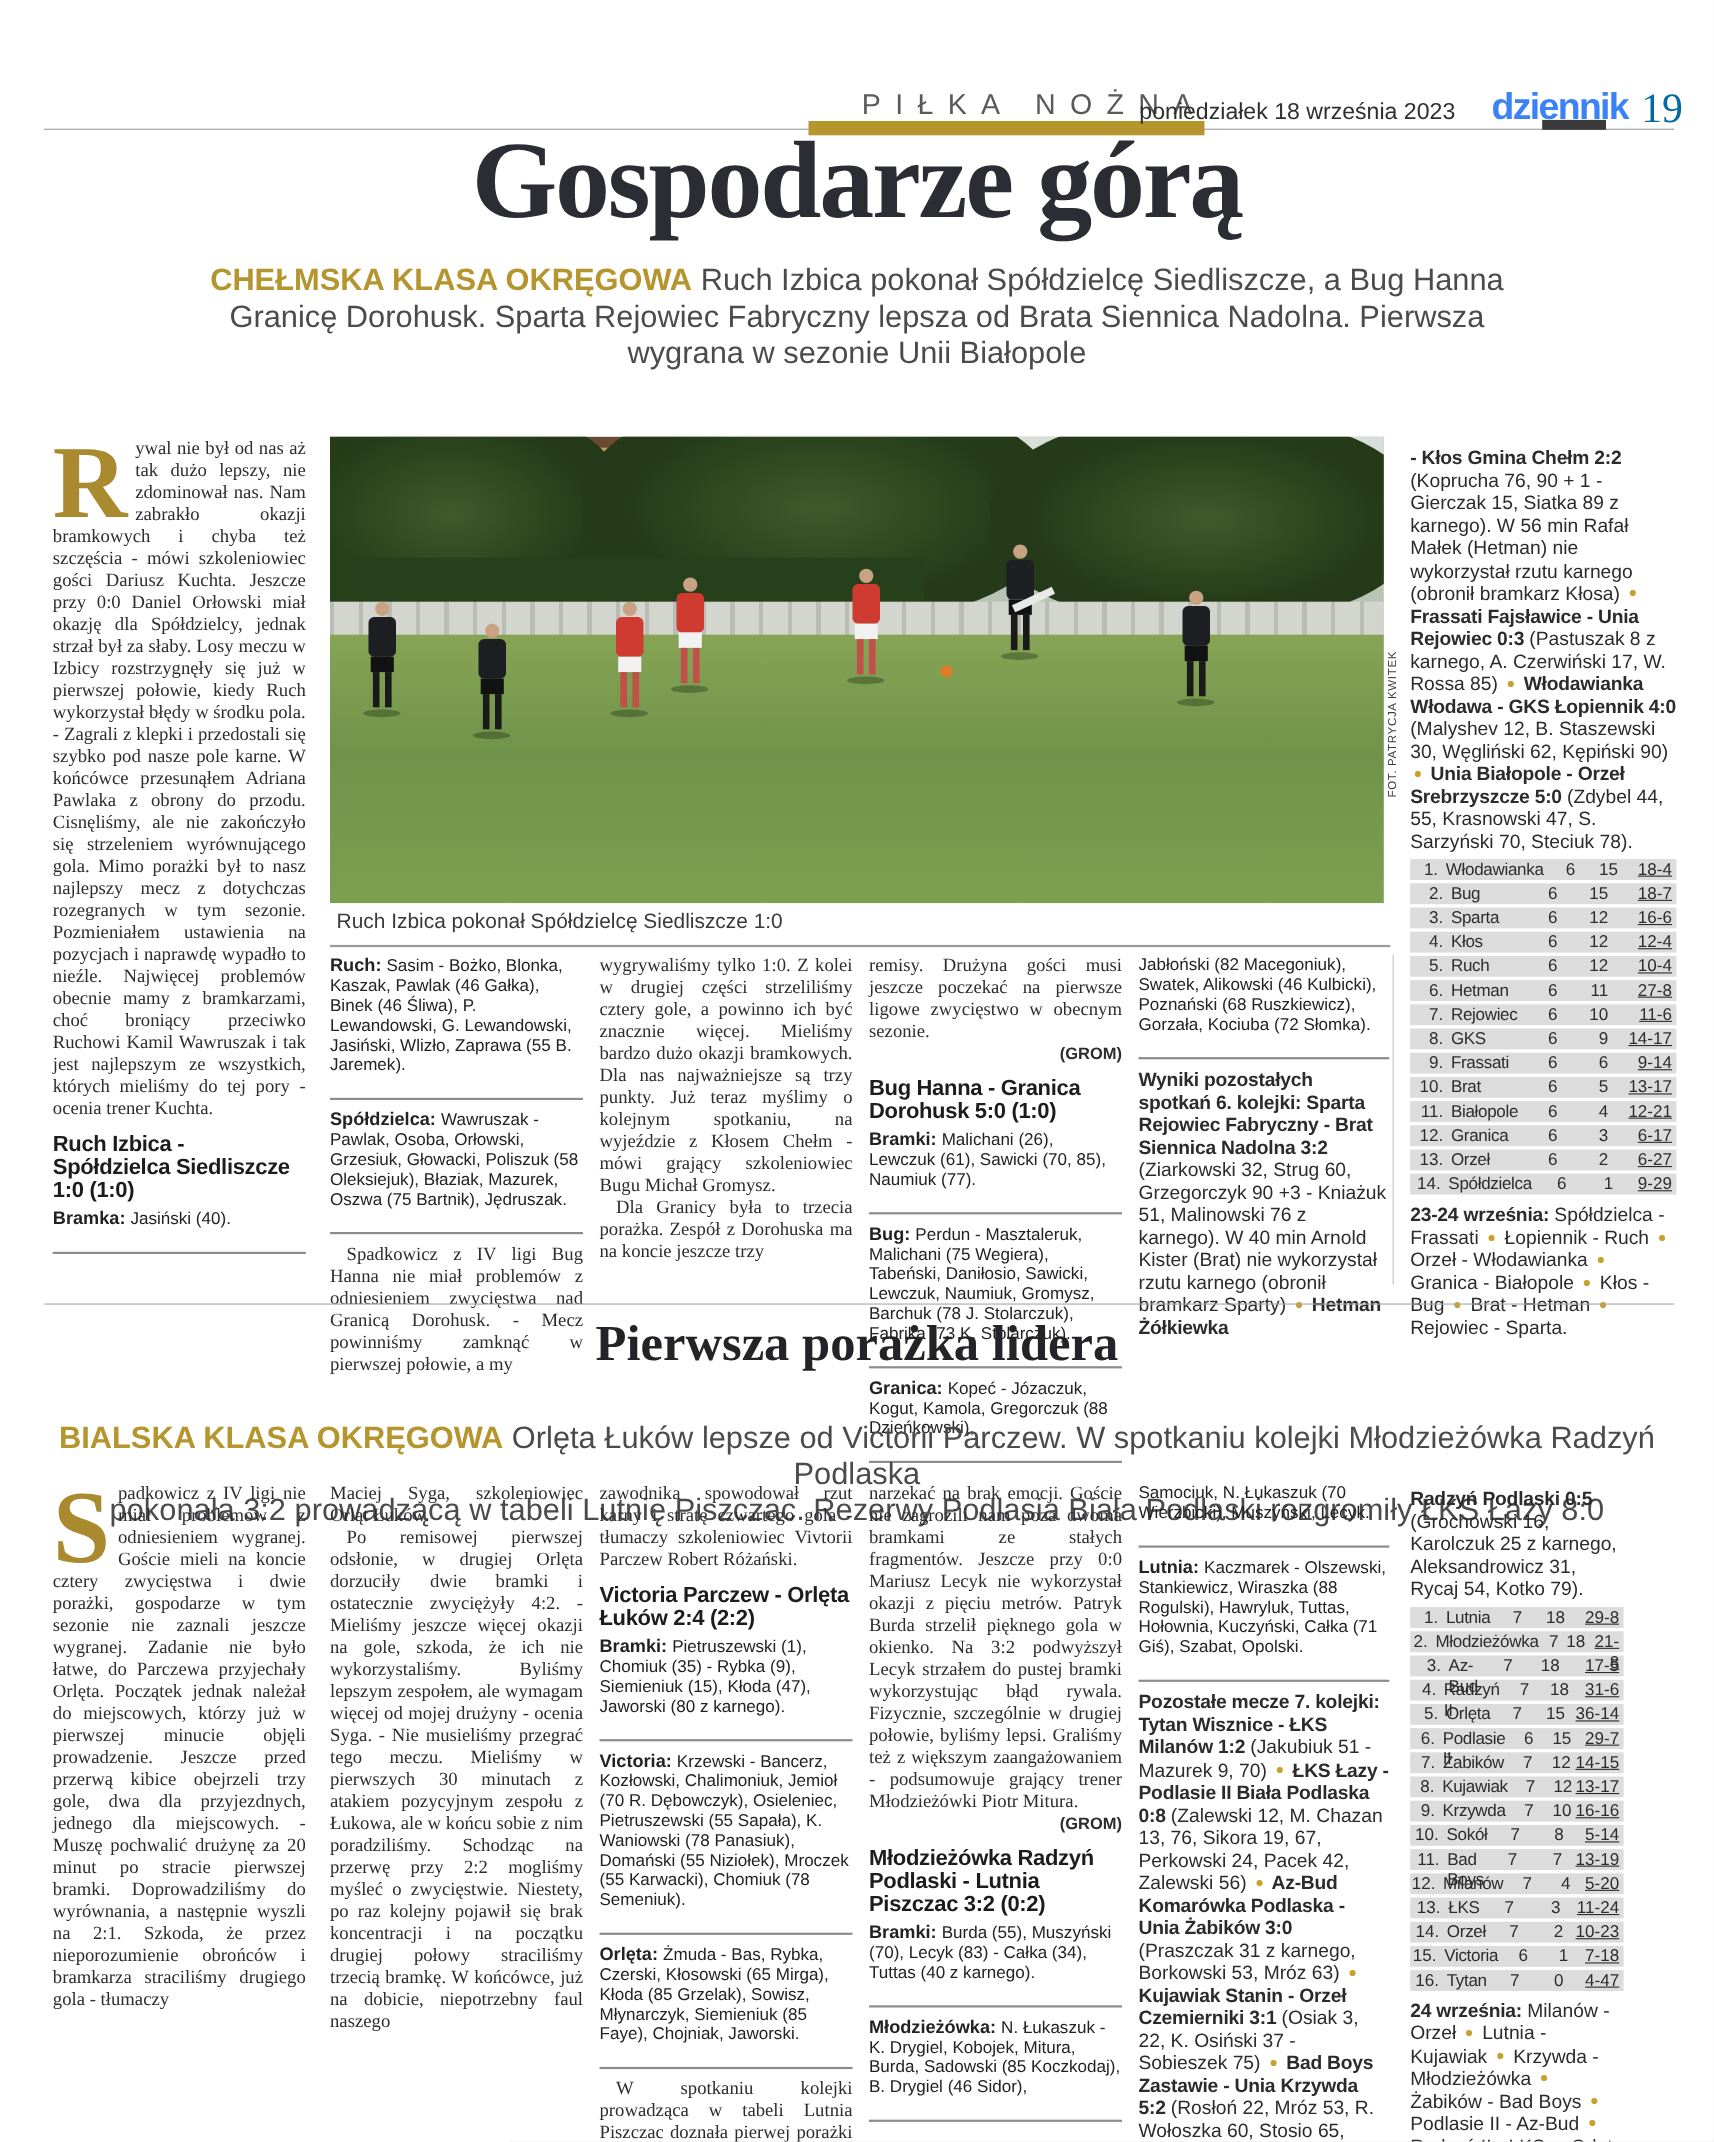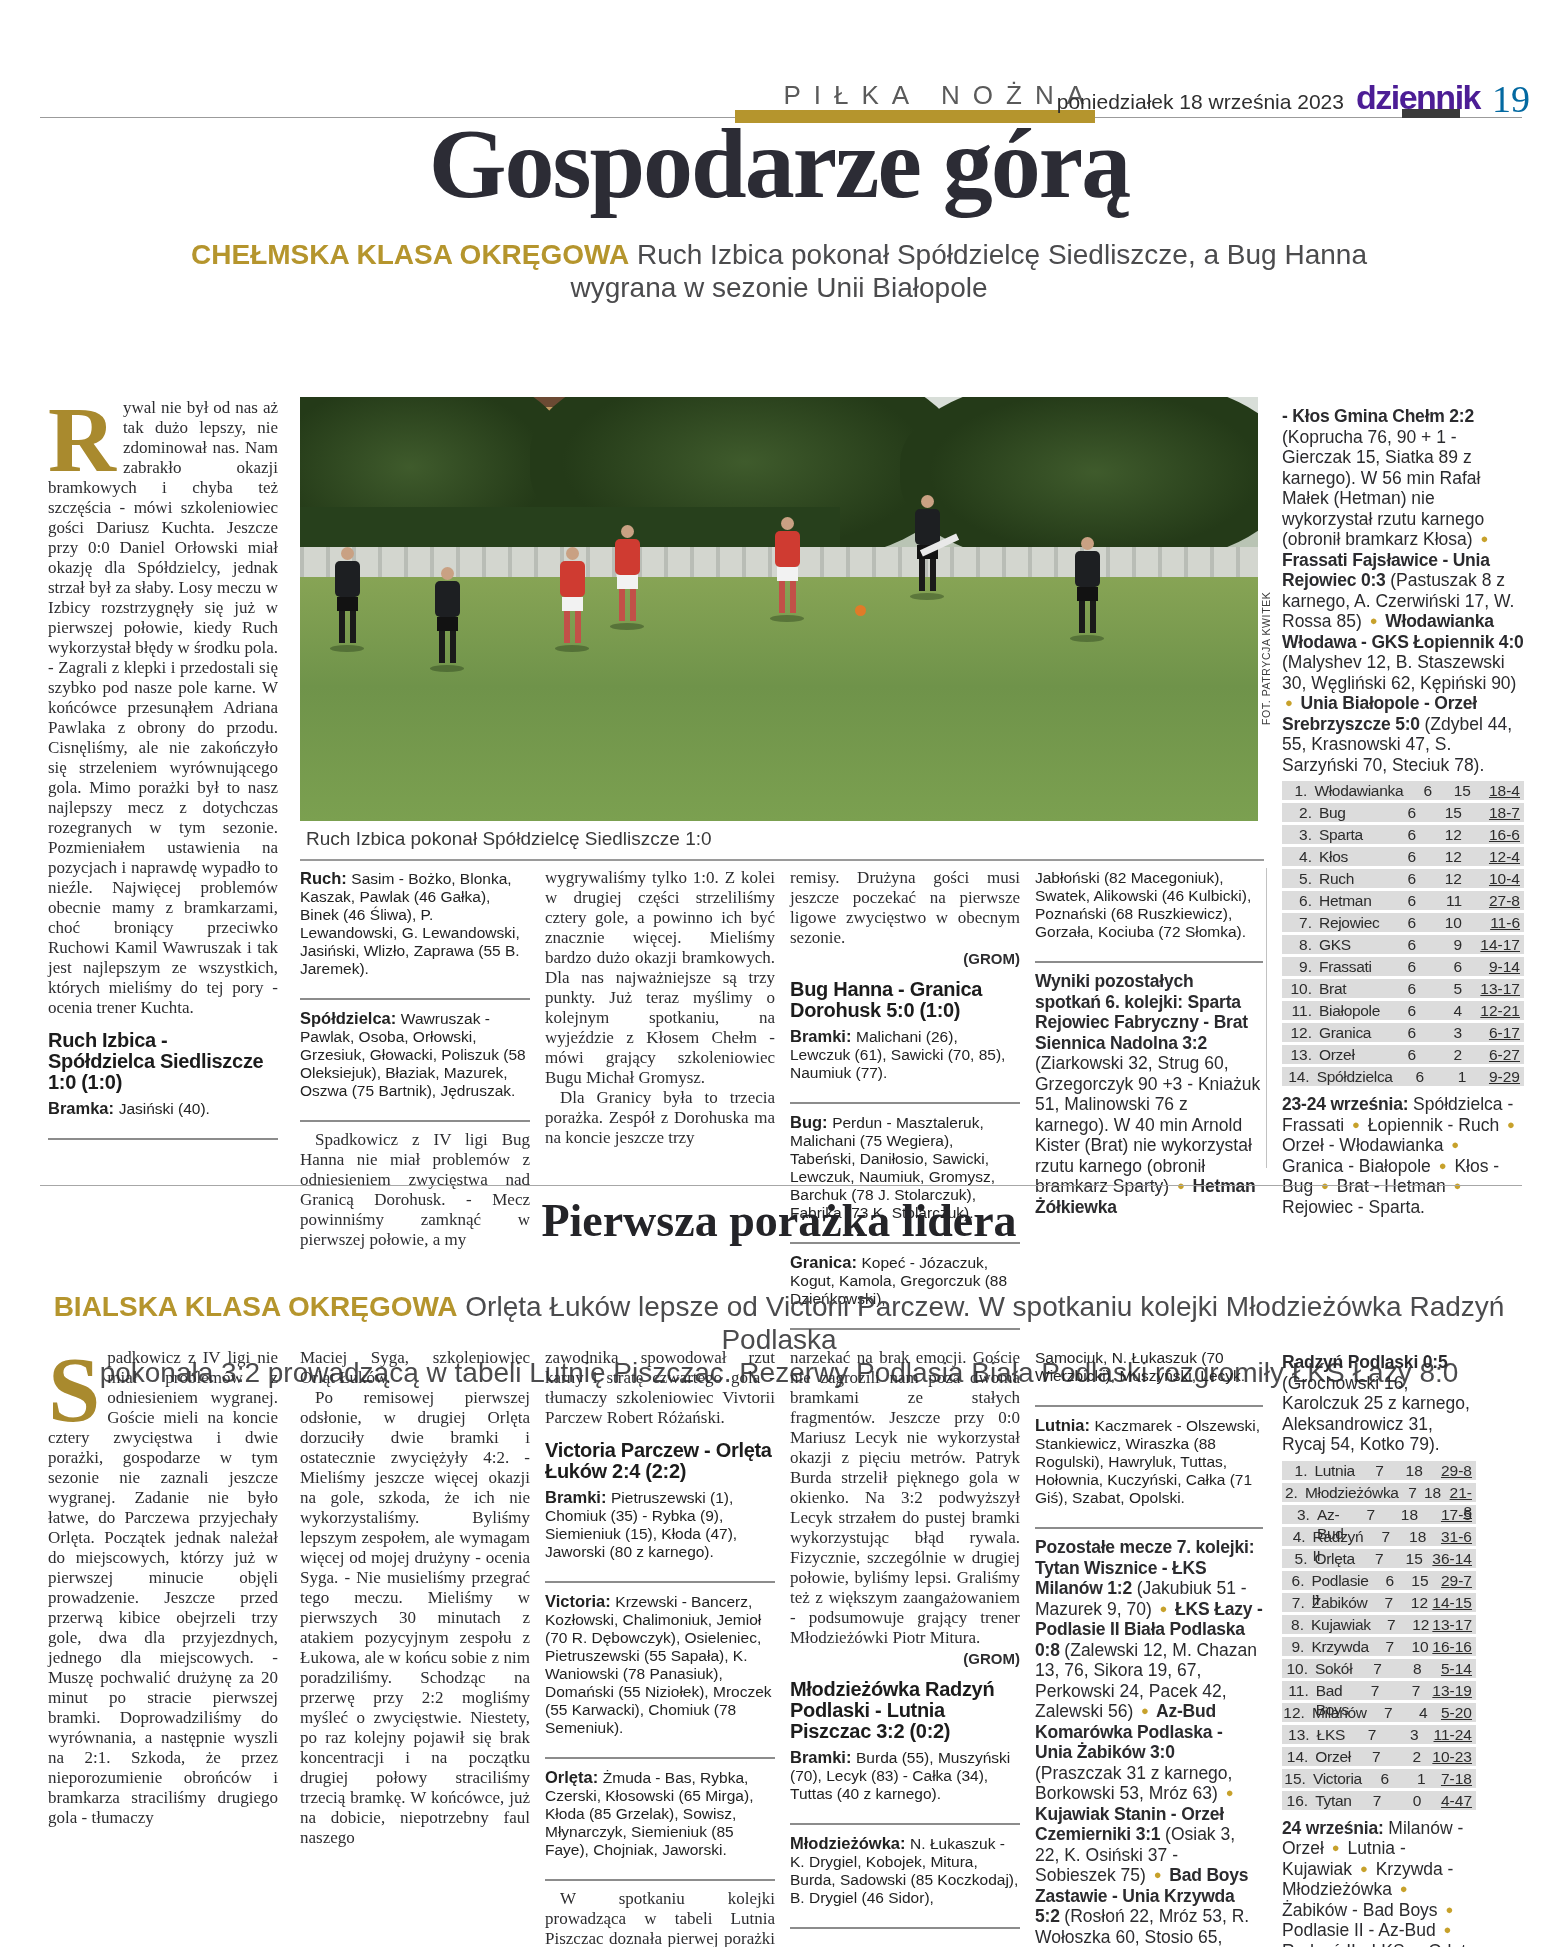--- a/index.html
+++ b/index.html
@@ -5,21 +5,21 @@
   html,body{margin:0;padding:0;background:#e8e8e8;}
   .sheet{position:relative;width:1558px;height:1947px;background:#fff;overflow:hidden;
          font-family:"Liberation Sans",sans-serif;color:#2d2d30;}
   
   .toprule{position:absolute;left:40px;top:117px;width:1482px;height:1px;background:#9b9b9b;}
   .section-label{position:absolute;left:733px;top:80px;width:364px;text-align:right;
     font-size:26px;letter-spacing:13px;color:#5a5a5a;white-space:nowrap;}
   .goldbar{position:absolute;left:735px;top:110px;width:360px;height:13px;background:#b5952d;}
   .dateline{position:absolute;right:28px;top:82px;display:flex;align-items:flex-start;gap:12px;}
   .date{font-size:21px;color:#2f2f2f;padding-top:8px;}
-  .logo{font-size:34px;font-weight:700;letter-spacing:-1.5px;color:#4c1d95;line-height:30px;position:relative;}
+  .logo{font-size:34px;font-weight:700;letter-spacing:-1.5px;color:#3b82f6;line-height:30px;position:relative;margin-left:21px;}
   .logo .band{position:absolute;left:46px;bottom:-6px;width:58px;height:9px;background:#3a3a3a;}
   .pagenum{font-family:"Liberation Serif",serif;font-size:38px;color:#0369a1;line-height:34px;}
   
   .headline1{position:absolute;left:0;top:112px;width:1558px;text-align:center;
     font-family:"Liberation Serif",serif;font-weight:700;font-size:100px;line-height:104px;
     color:#2c2c35;letter-spacing:-2px;}
   .kicker{position:absolute;left:40px;width:1478px;text-align:center;font-size:28px;line-height:33px;color:#4b4b4d;}
   .kicker .gold{font-weight:700;color:#b5952d;}
   .headline2{position:absolute;left:0;top:1194px;width:1558px;text-align:center;
     font-family:Liberation Serif, serif;font-weight:700;font-size:46px;color:#242428;}
@@ -87,20 +87,21 @@
   <div class="goldbar"></div>
   <div class="dateline">
     <span class="date">poniedziałek 18 września 2023</span>
     <span class="logo"><span>dziennik</span><span class="band"></span></span>
     <span class="pagenum">19</span>
   </div>
 
   <div class="headline1">Gospodarze górą</div>
   <div class="kicker" style="top:238px;">
     <div><span class="gold">CHEŁMSKA KLASA OKRĘGOWA</span><span> Ruch Izbica pokonał Spółdzielcę Siedliszcze, a Bug Hanna</span></div>
+    <div>Granicę Dorohusk. Sparta Rejowiec Fabryczny lepsza od Brata Siennica Nadolna. Pierwsza</div>
     <div>wygrana w sezonie Unii Białopole</div>
   </div>
 
   <div class="photo">
     <div class="sky"></div>
     <div class="roof"></div>
     <div class="building">
       <div class="win" style="left:30px;top:40px;"></div>
       <div class="win" style="left:110px;top:40px;"></div>
       <div class="win" style="left:190px;top:40px;"></div>

